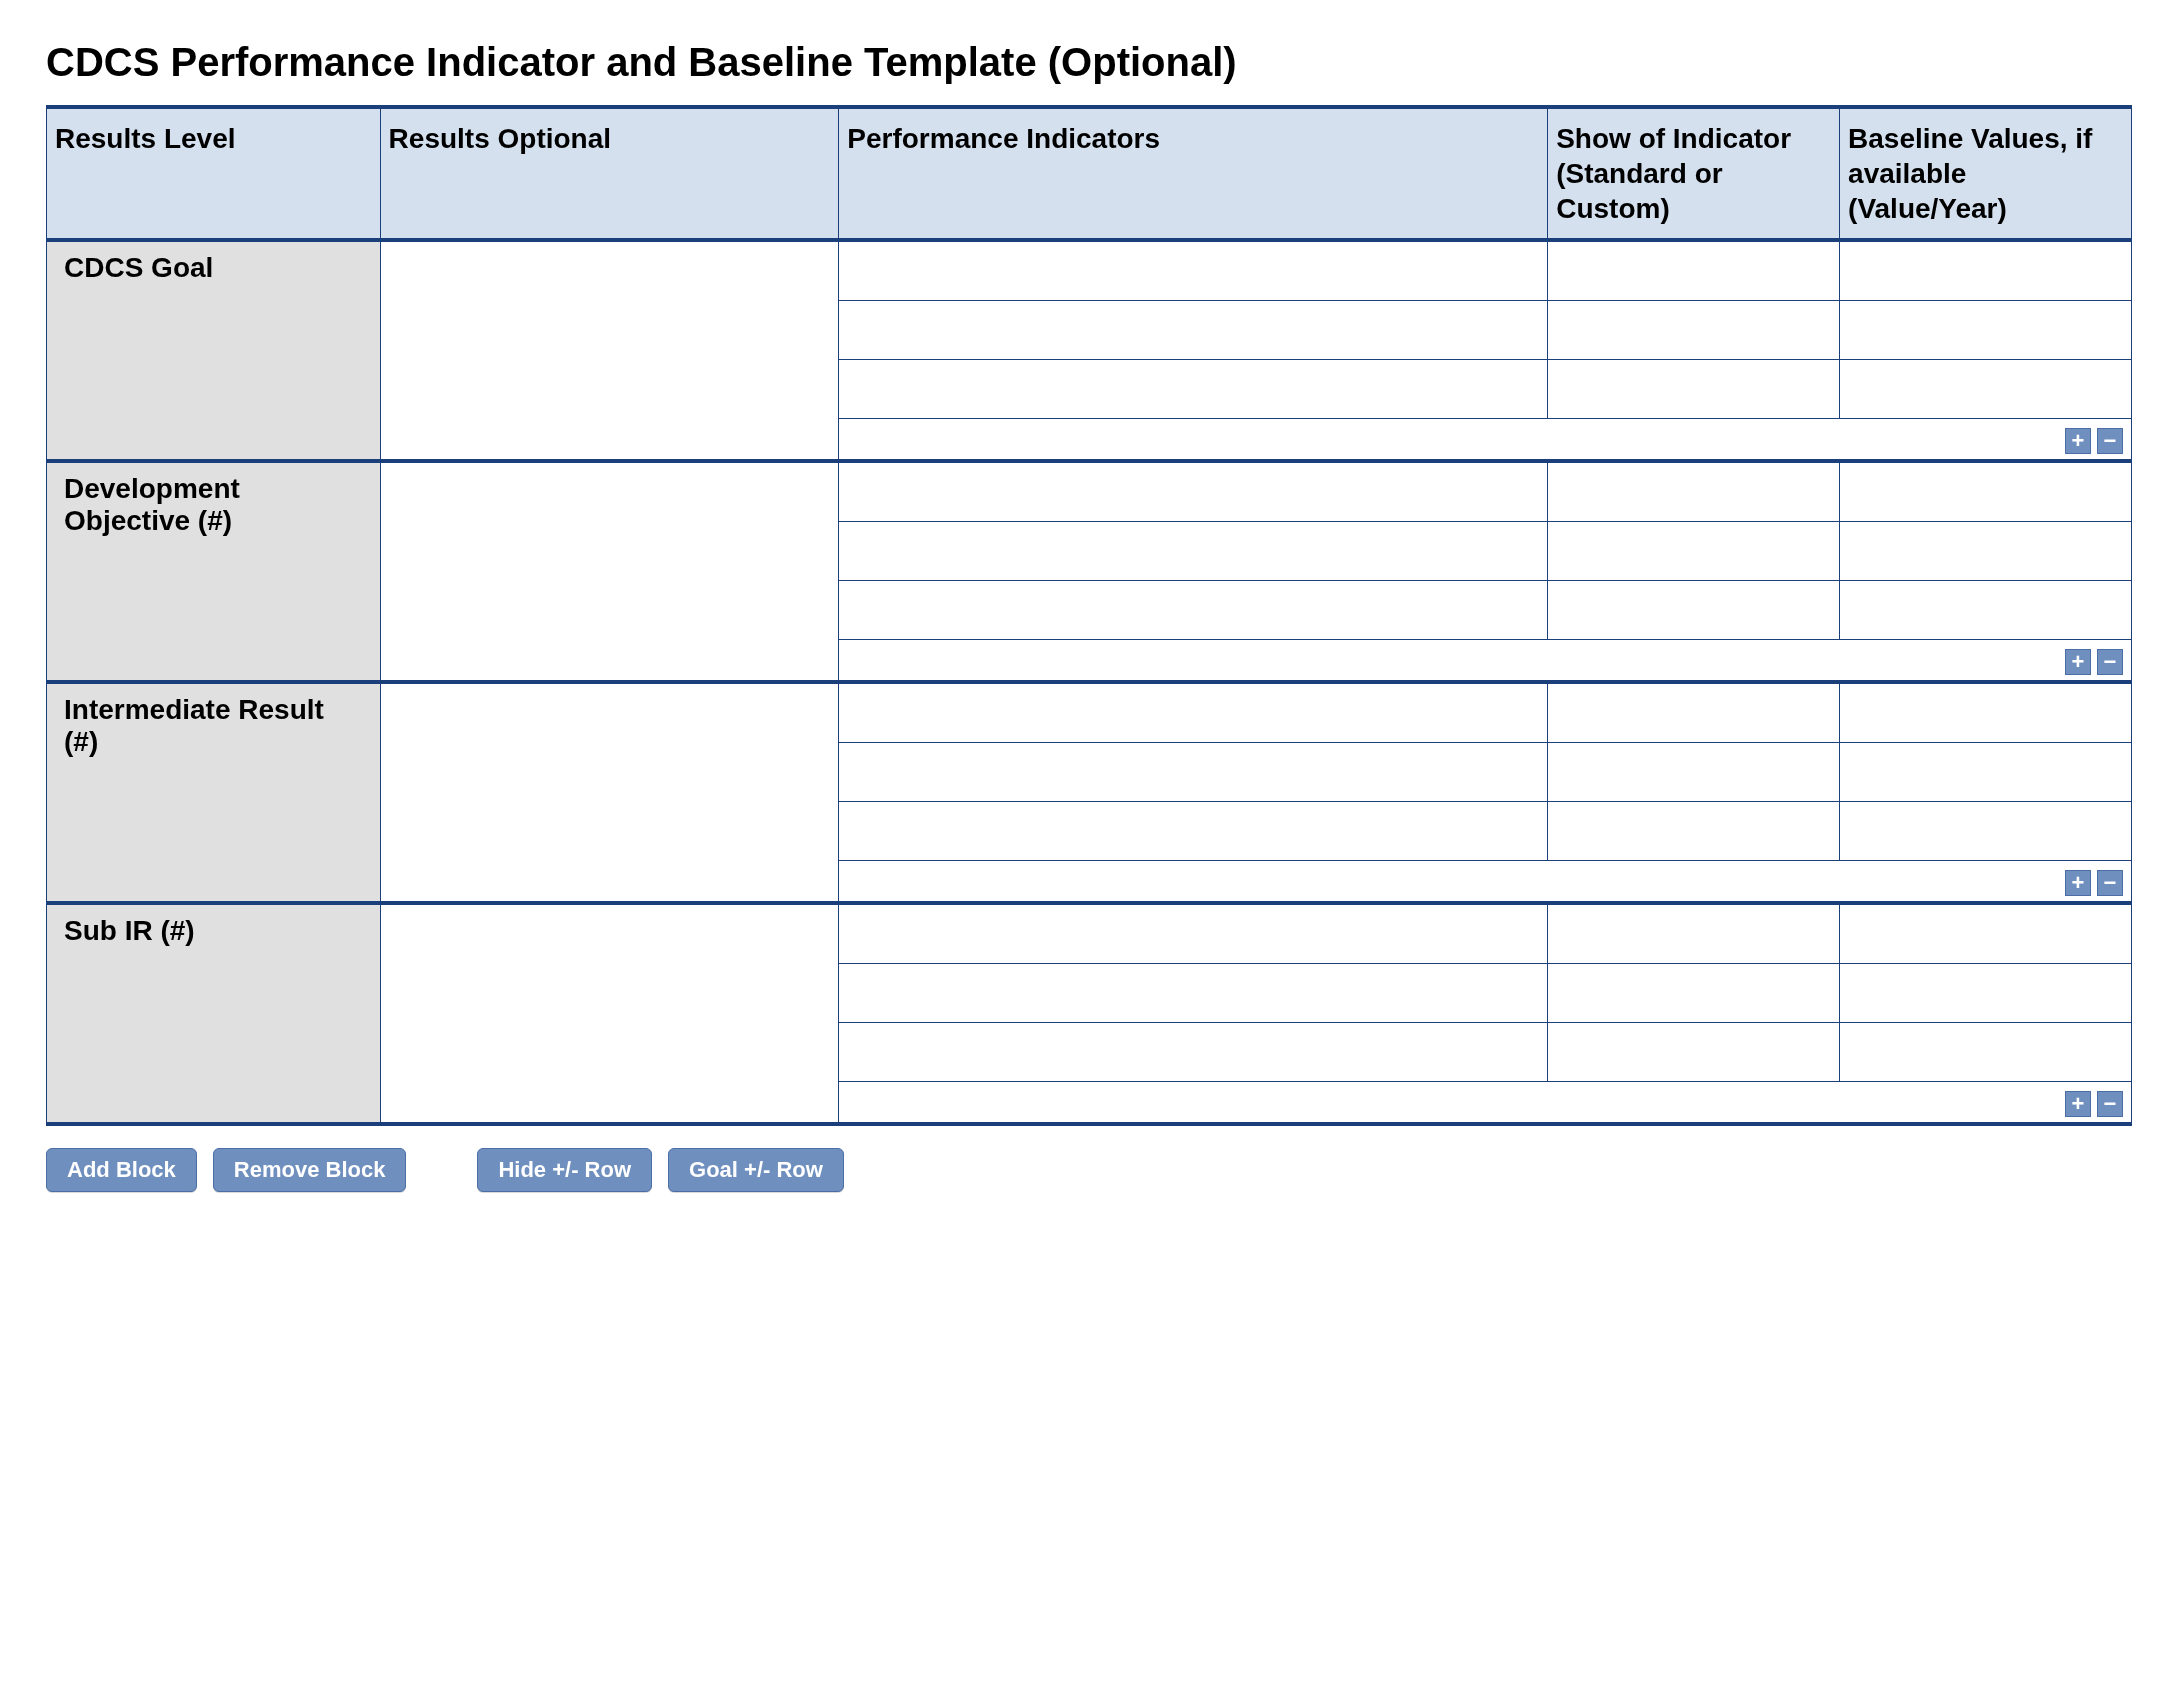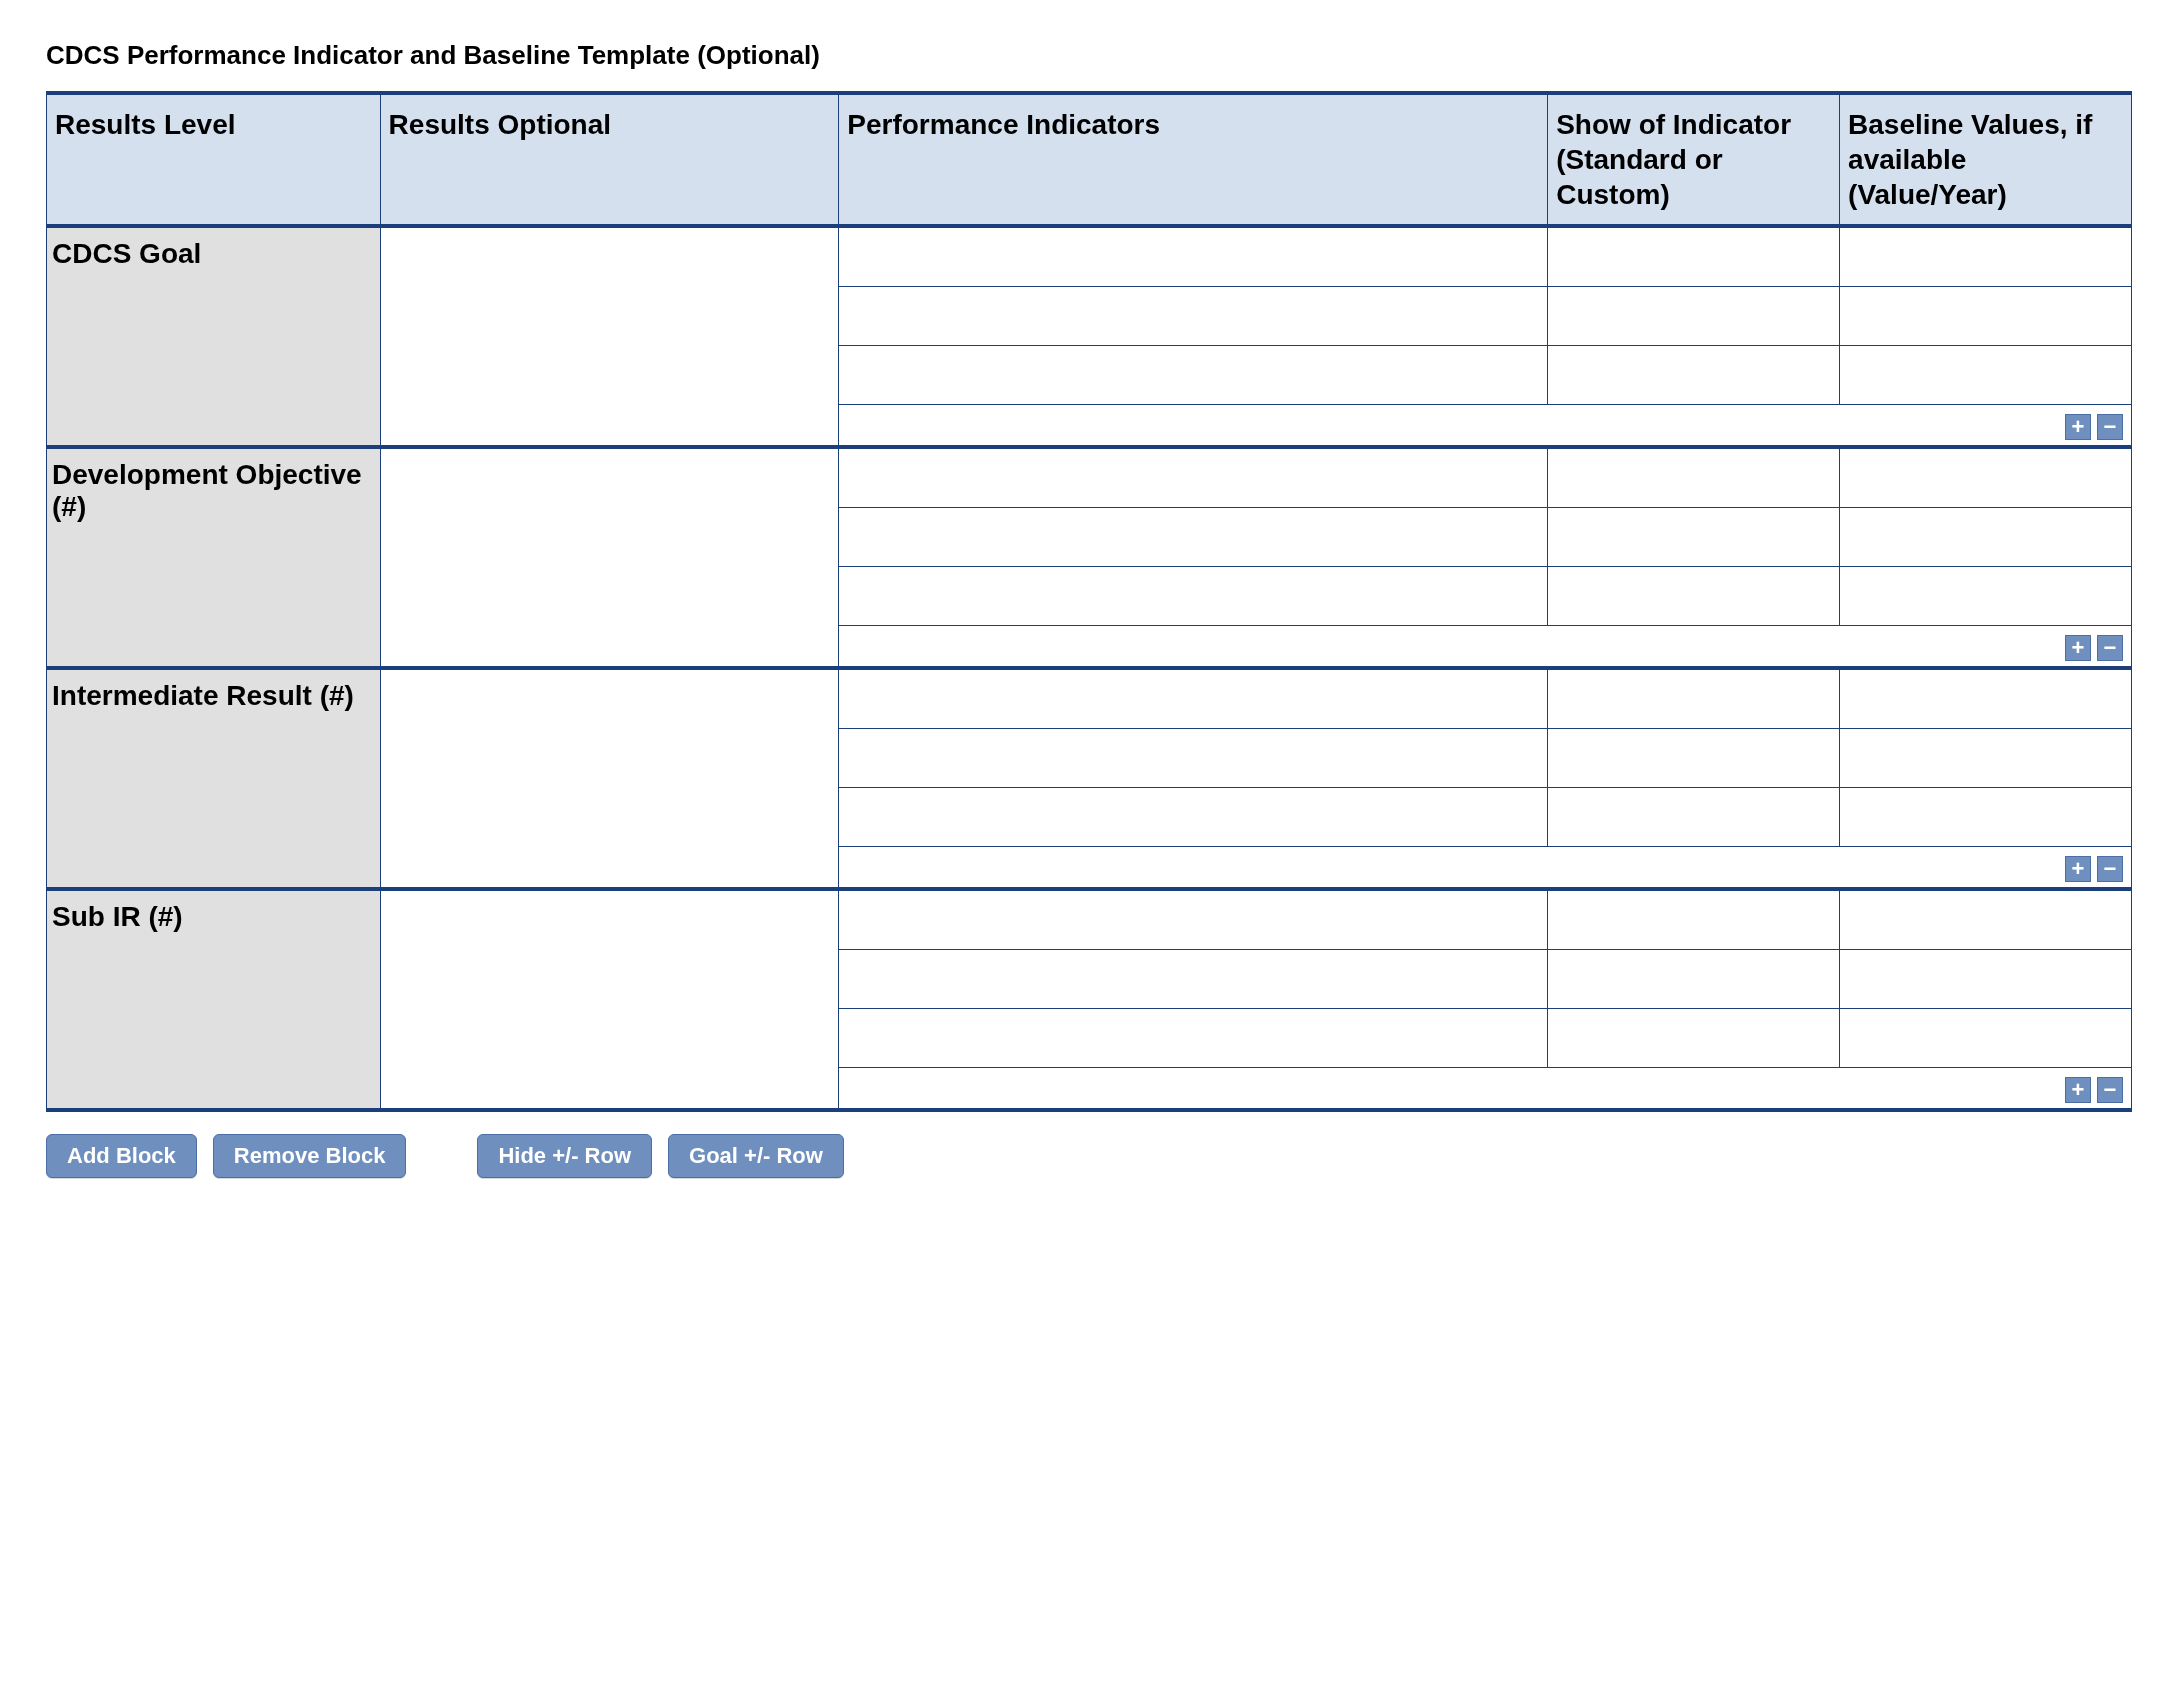--- a/index.html
+++ b/index.html
@@ -5,21 +5,21 @@
   body {
     margin: 0;
     padding: 40px 46px;
     font-family: Arial, Helvetica, sans-serif;
     background: #ffffff;
     color: #000000;
     width: 2178px;
     box-sizing: border-box;
   }
   h1.page-title {
-    font-size: 26px;
+    font-size: 40px;
     font-weight: bold;
     margin: 0 0 20px 0;
   }
   table.main {
     border-collapse: collapse;
     width: 100%;
     table-layout: fixed;
   }
   table.main col.c1 { width: 16%; }
   table.main col.c2 { width: 22%; }
@@ -38,21 +38,21 @@
     border-top: 4px solid #1b3f7a;
     border-bottom: 4px solid #1b3f7a;
     line-height: 1.25;
   }
 
   tbody td {
     border: 1px solid #1b3f7a;
     vertical-align: top;
     font-size: 28px;
     font-weight: bold;
-    padding: 10px 5px;
+    padding: 10px 17px;
     height: 38px;
   }
   tbody td.level-cell {
     background: #e0e0e0;
     border-bottom: 4px solid #1b3f7a;
   }
   tbody td.stmt-cell {
     background: #ffffff;
     border-bottom: 4px solid #1b3f7a;
   }

